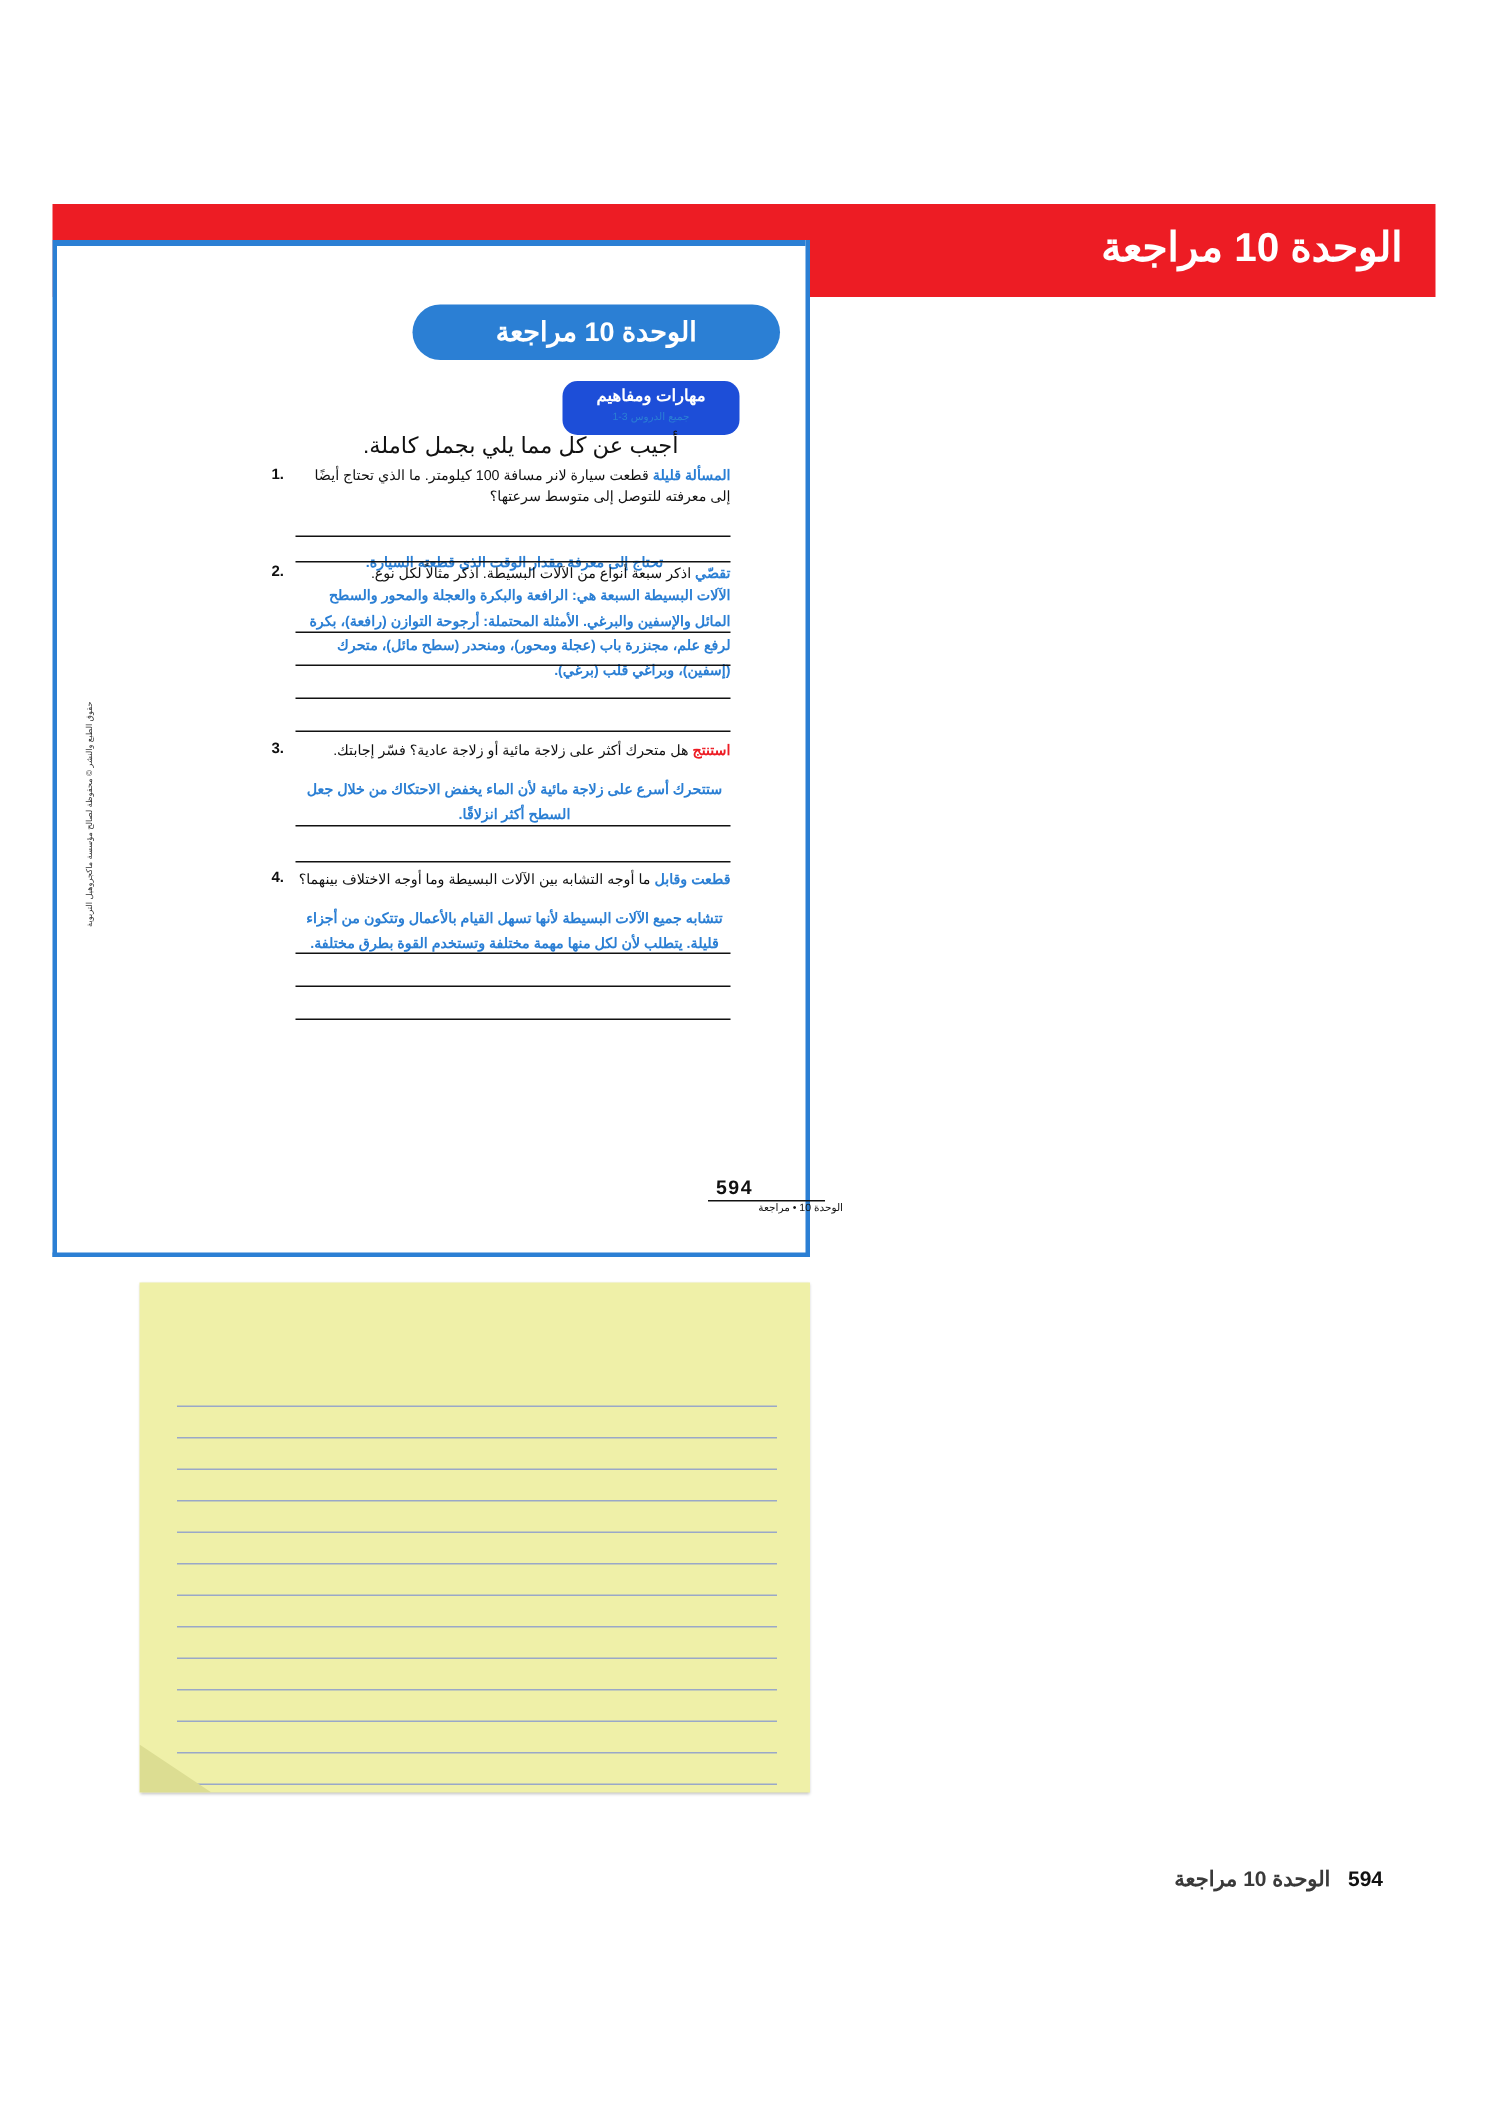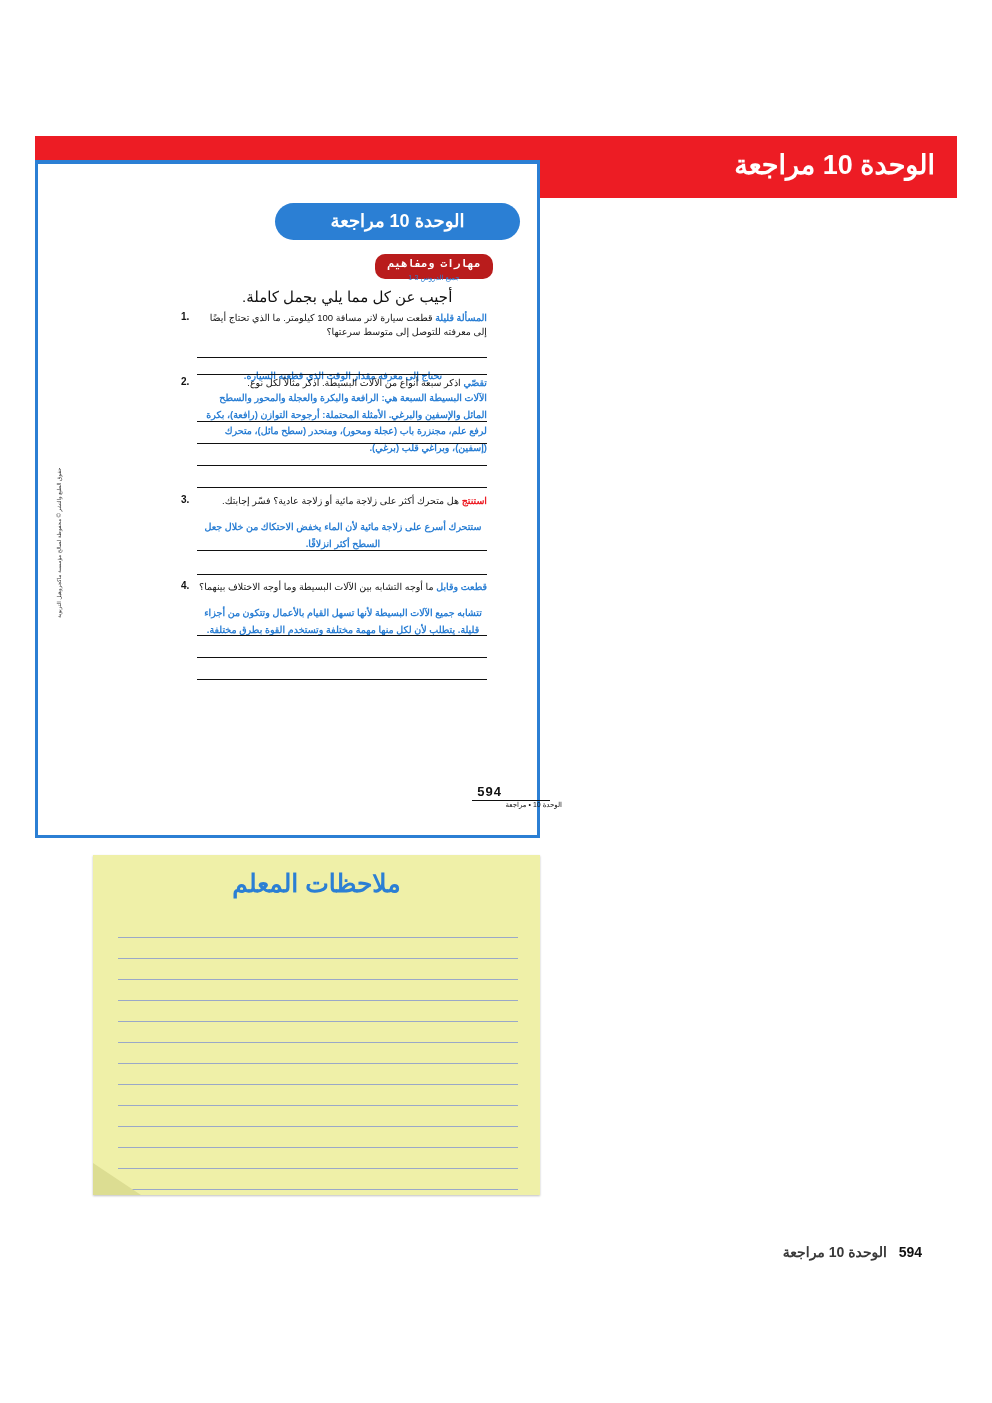--- a/index.html
+++ b/index.html
@@ -75,24 +75,23 @@
     font-size: 18px;
     font-weight: bold;
   }
 
   
   .skills-pill {
     position: absolute;
     left: 375px;
     top: 254px;
     width: 118px;
-    height: 25px;
-    background: #b91c1c;
+    height: 36px;
+    background: #1d4ed8;
     border-radius: 10px;
-    font-family: Liberation Mono, monospace;
   }
   .skills-pill-label {
     position: absolute;
     width: 100%;
     top: 3px;
     text-align: center;
     color: #ffffff;
     font-size: 11px;
     font-weight: bold;
   }
@@ -329,21 +328,20 @@
 <div class="ans-line" style="top:640px;"></div>
 <div class="ans-line" style="top:662px;"></div>
 
 <div class="ws-pagenum">594</div>
 <div class="ws-footer-rule"></div>
 <div class="ws-footer-label">الوحدة 10 • مراجعة</div>
 
 <div class="side-vert">حقوق الطبع والنشر © محفوظة لصالح مؤسسة ماكجروهيل التربوية</div>
 
 <div class="notes">
-  <div class="notes-title">ملاحظات المعلم</div>
   <div class="notes-lines">
     <div class="note-line"></div>
     <div class="note-line"></div>
     <div class="note-line"></div>
     <div class="note-line"></div>
     <div class="note-line"></div>
     <div class="note-line"></div>
     <div class="note-line"></div>
     <div class="note-line"></div>
     <div class="note-line"></div>

